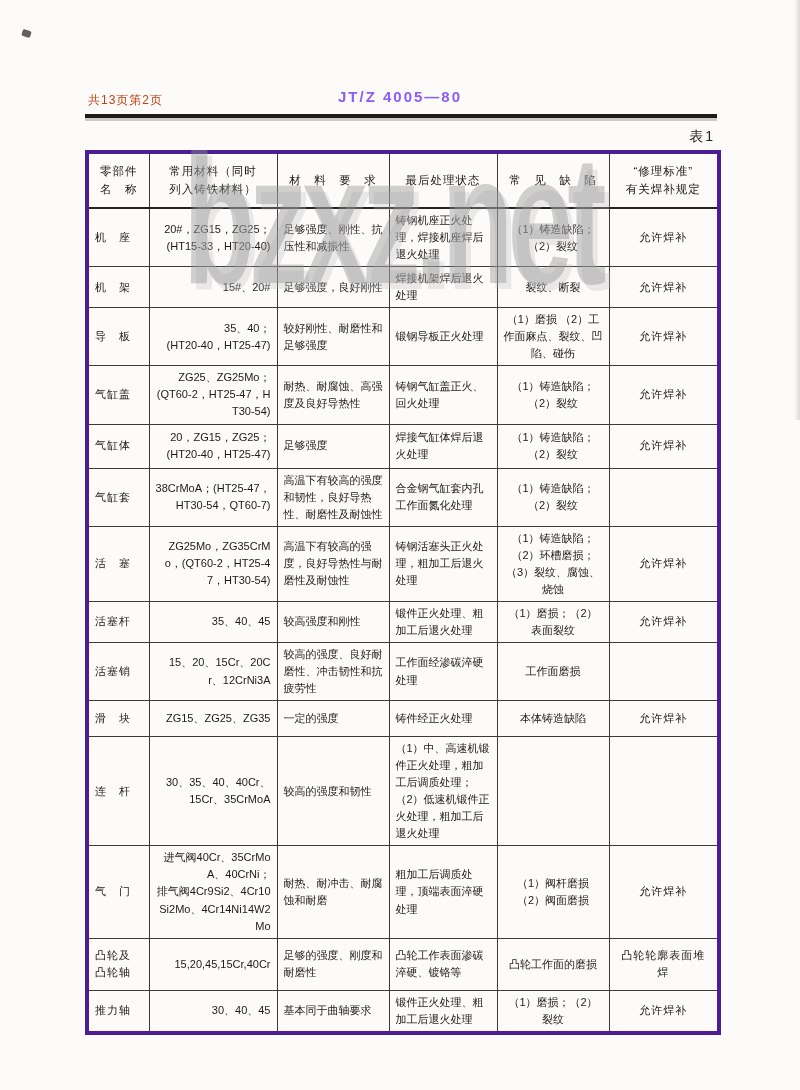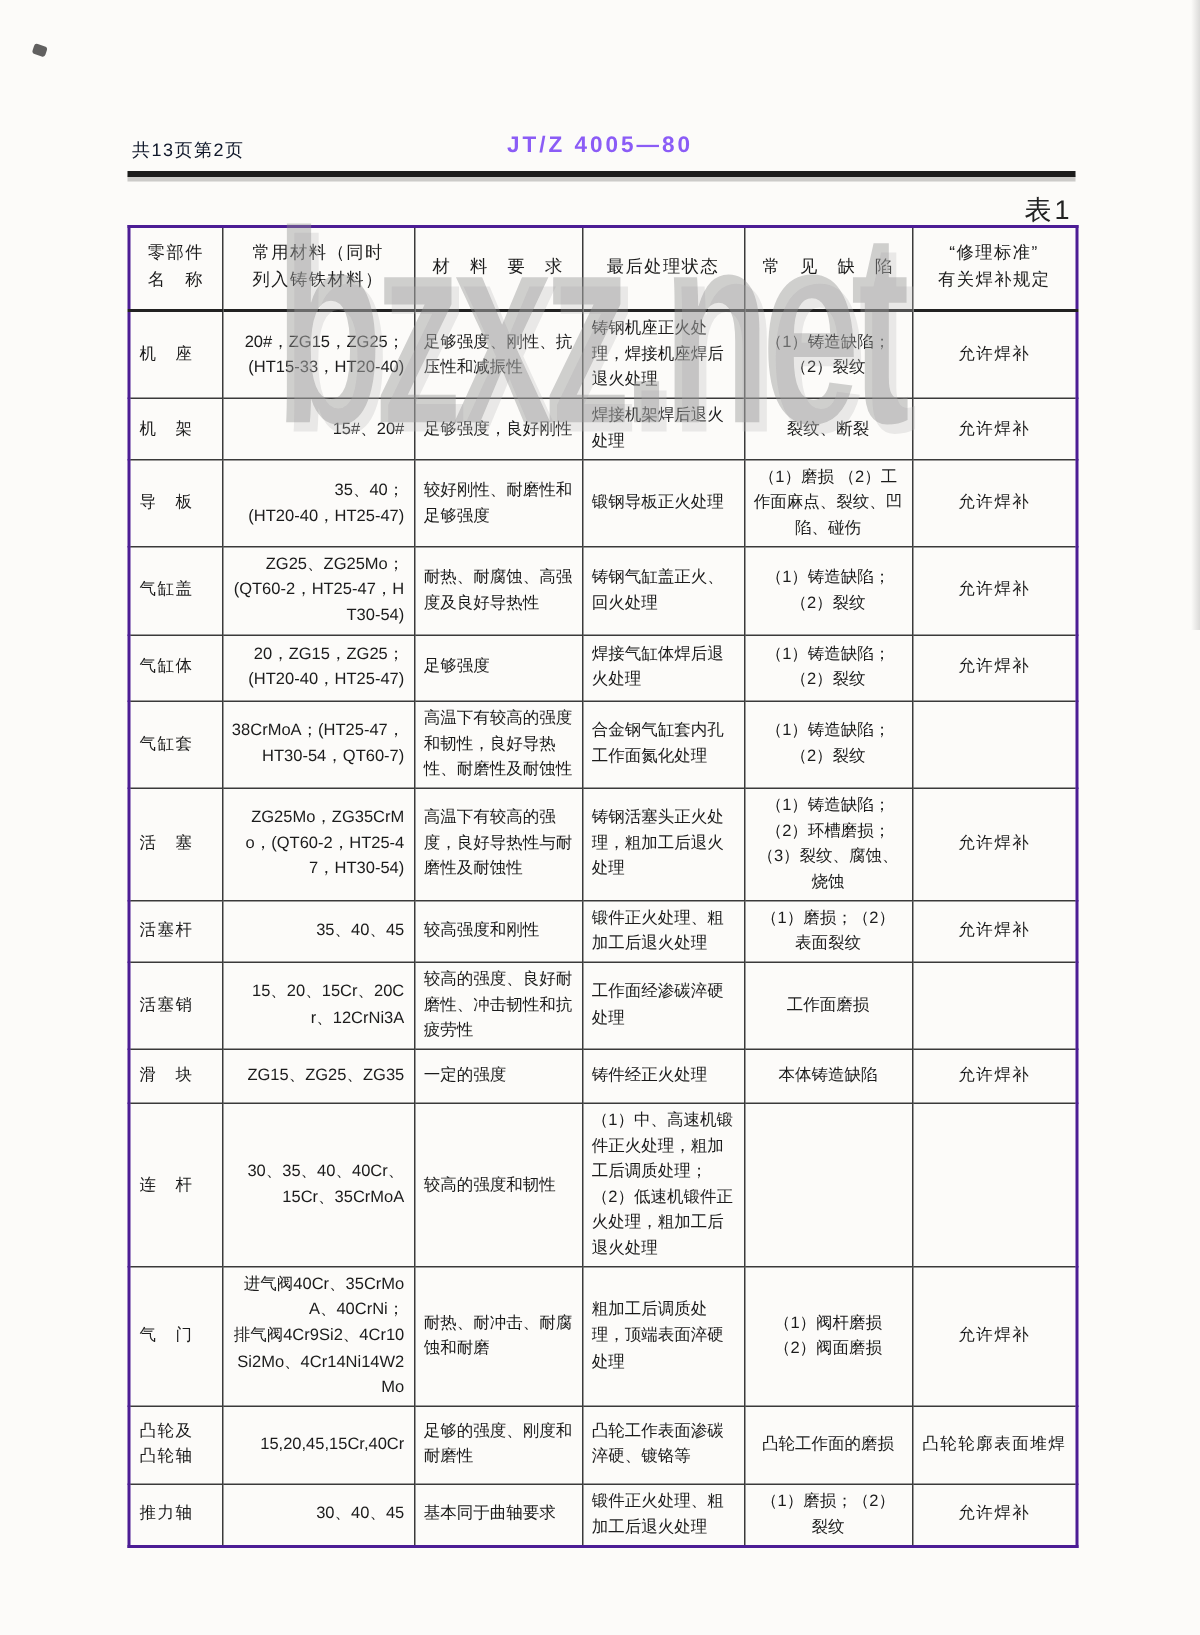--- a/index.html
+++ b/index.html
@@ -22,34 +22,34 @@
   }
   .edge-shade{
     position:absolute;right:0;top:0;width:6px;height:420px;
     background:linear-gradient(to left,rgba(120,120,120,.25),rgba(120,120,120,0));
   }
   .page-header{
     position:absolute;left:86px;right:86px;top:88px;height:20px;
   }
   .page-info{
     position:absolute;left:2px;top:4px;
-    font-size:12px;letter-spacing:1px;color:#0f172a;
+    font-size:12px;letter-spacing:1px;color:#c2410c;
   }
   .doc-number{
     position:absolute;left:0;right:0;top:0;text-align:center;
     font-size:15px;font-weight:bold;letter-spacing:2px;color:#8b5cf6;
   }
   .header-rule{
     position:absolute;left:85px;top:114px;width:632px;height:4px;
     background:#1c1c1c;
     box-shadow:0 3px 0 rgba(60,60,60,.25);
   }
   .table-label{
     position:absolute;top:128px;left:85px;width:630px;
-    text-align:right;font-size:18px;color:#222;letter-spacing:2px;
+    text-align:right;font-size:14px;color:#222;letter-spacing:2px;
   }
   .watermark{
     position:absolute;left:183px;top:128px;
     font-size:118px;font-weight:bold;line-height:1;
     letter-spacing:-6px;
     color:rgba(145,145,145,.42);
     transform:scale(1.0,1.55);
     transform-origin:left top;
     text-shadow:5px 4px 0 rgba(190,190,190,.30);
     pointer-events:none;
@@ -64,21 +64,21 @@
   table.parts td,table.parts th{
     border:1px solid #3a3a3a;
     padding:3px 6px;
     font-size:11px;line-height:1.55;
     vertical-align:middle;
     white-space:pre-line;
     color:#1b1b1b;
     font-weight:normal;
     word-break:break-all;
   }
-  table.parts{border:2px solid #4c1d95;}
+  table.parts{border:4px solid #4c1d95;}
   table.parts tr.hrow th{
     text-align:center;font-size:11.5px;letter-spacing:1px;
     border-bottom:2px solid #222;
   }
   td.c-name{text-align:left;letter-spacing:1px;}
   td.c-mat{text-align:right;}
   td.c-req{text-align:left;}
   td.c-state{text-align:left;}
   td.c-def{text-align:center;}
   td.c-rep{text-align:center;letter-spacing:1px;}

